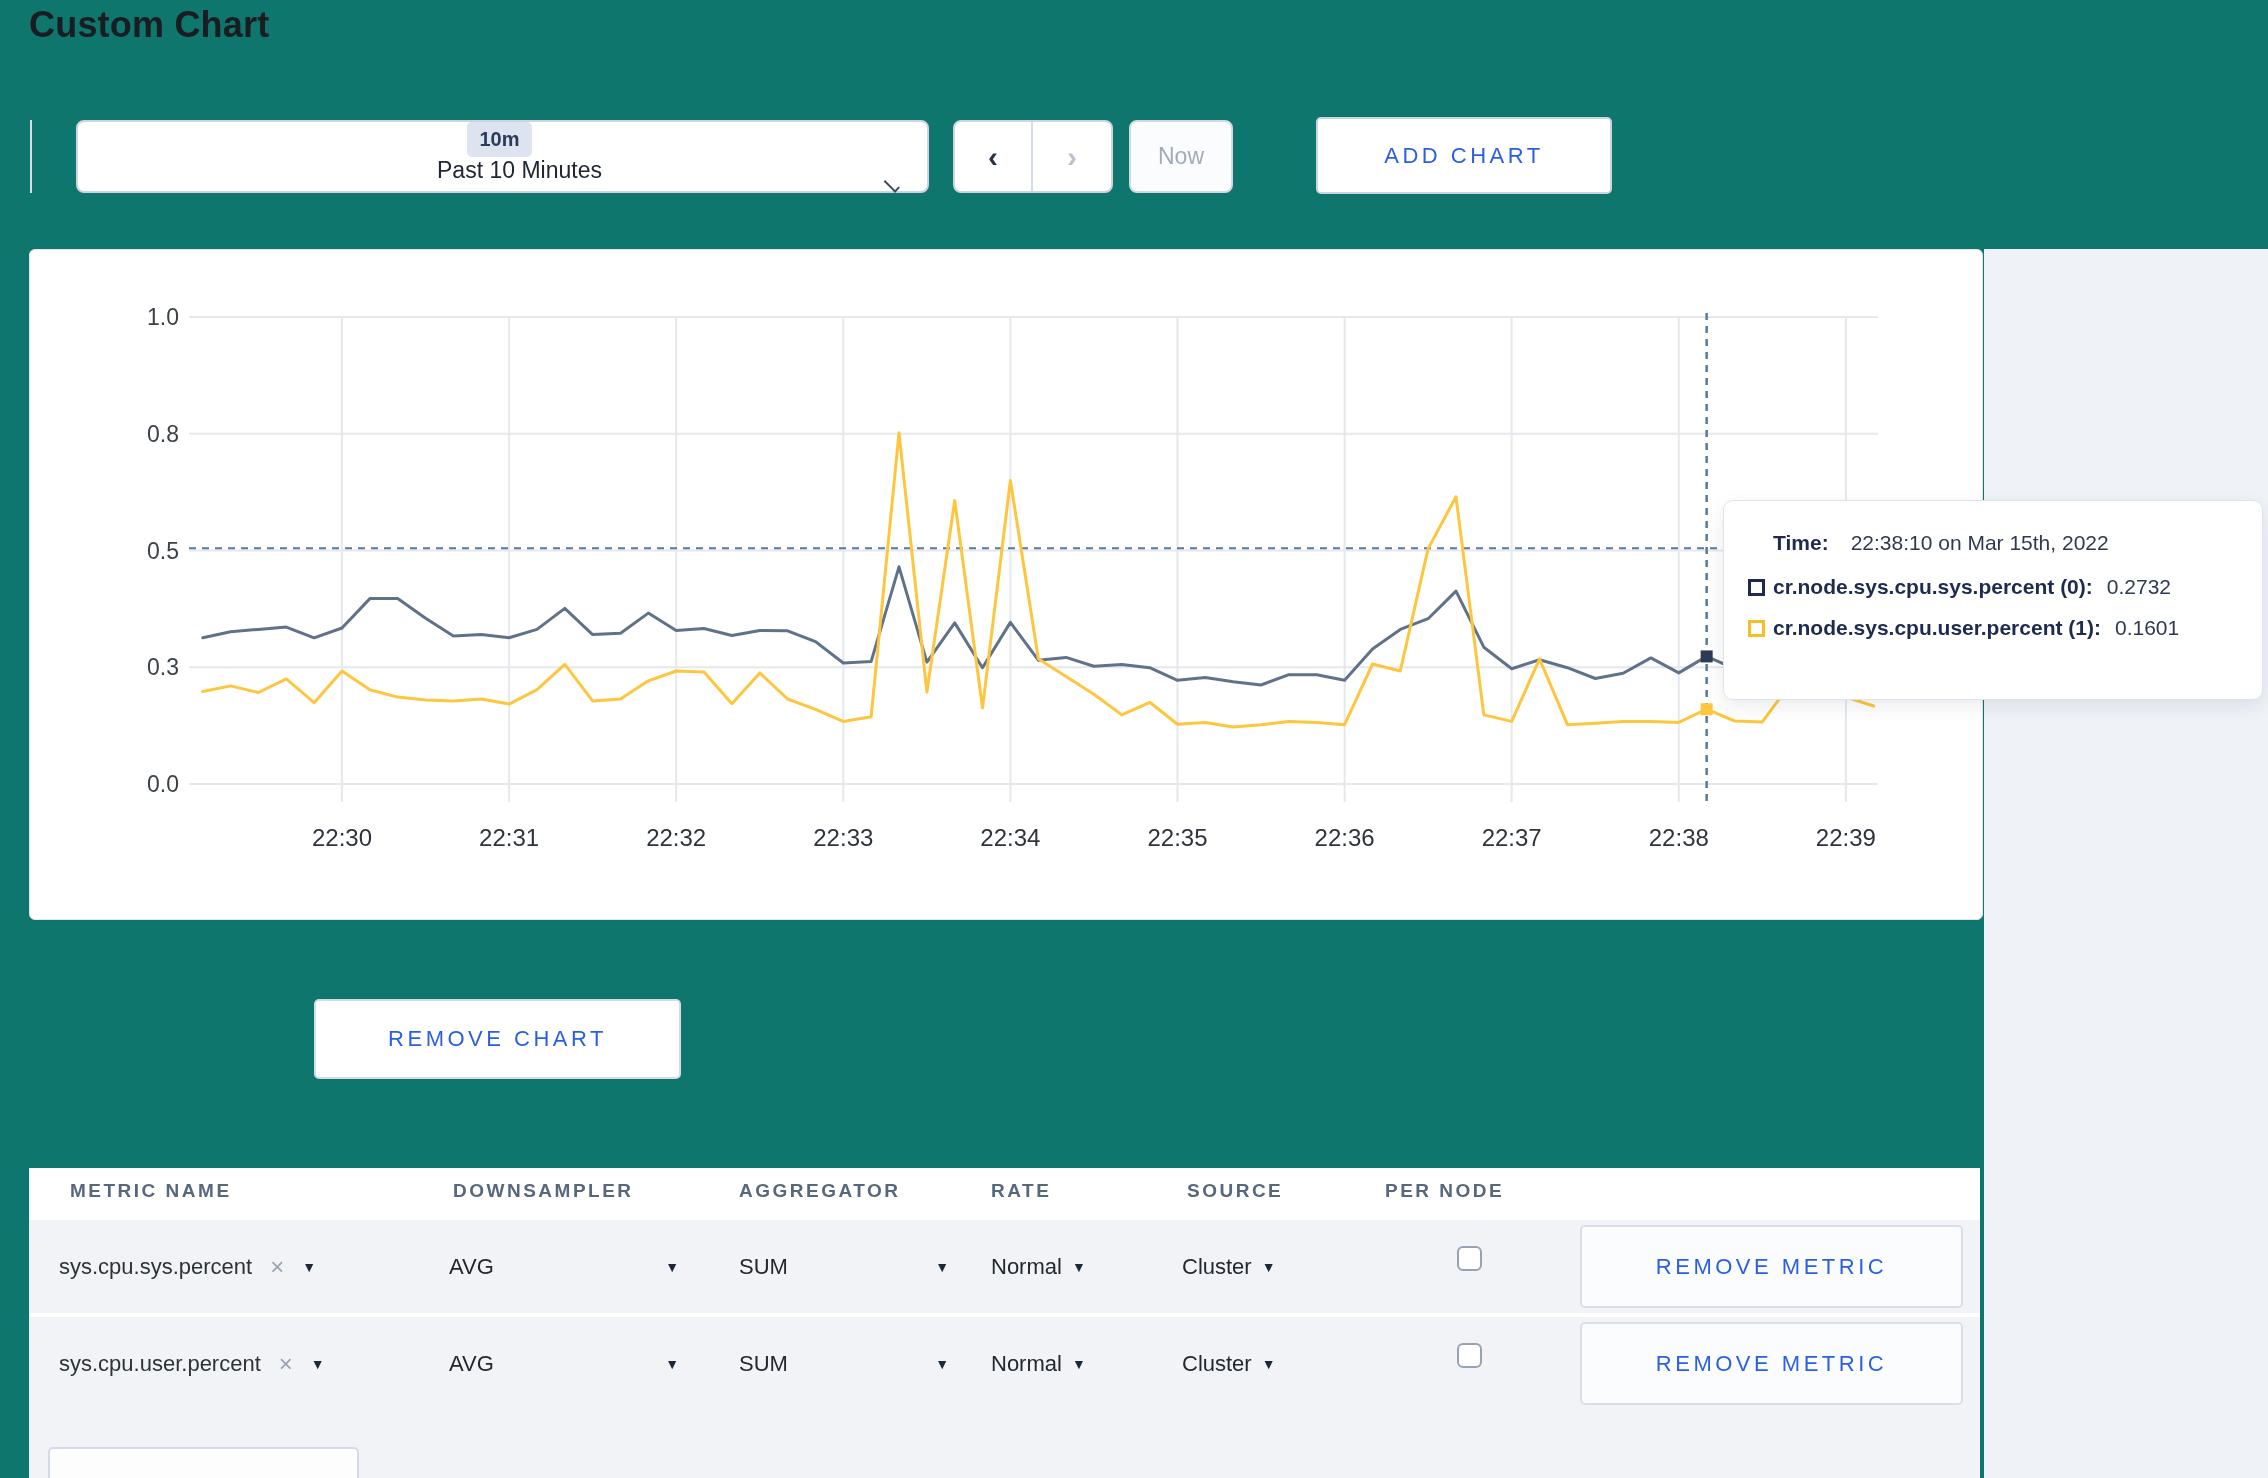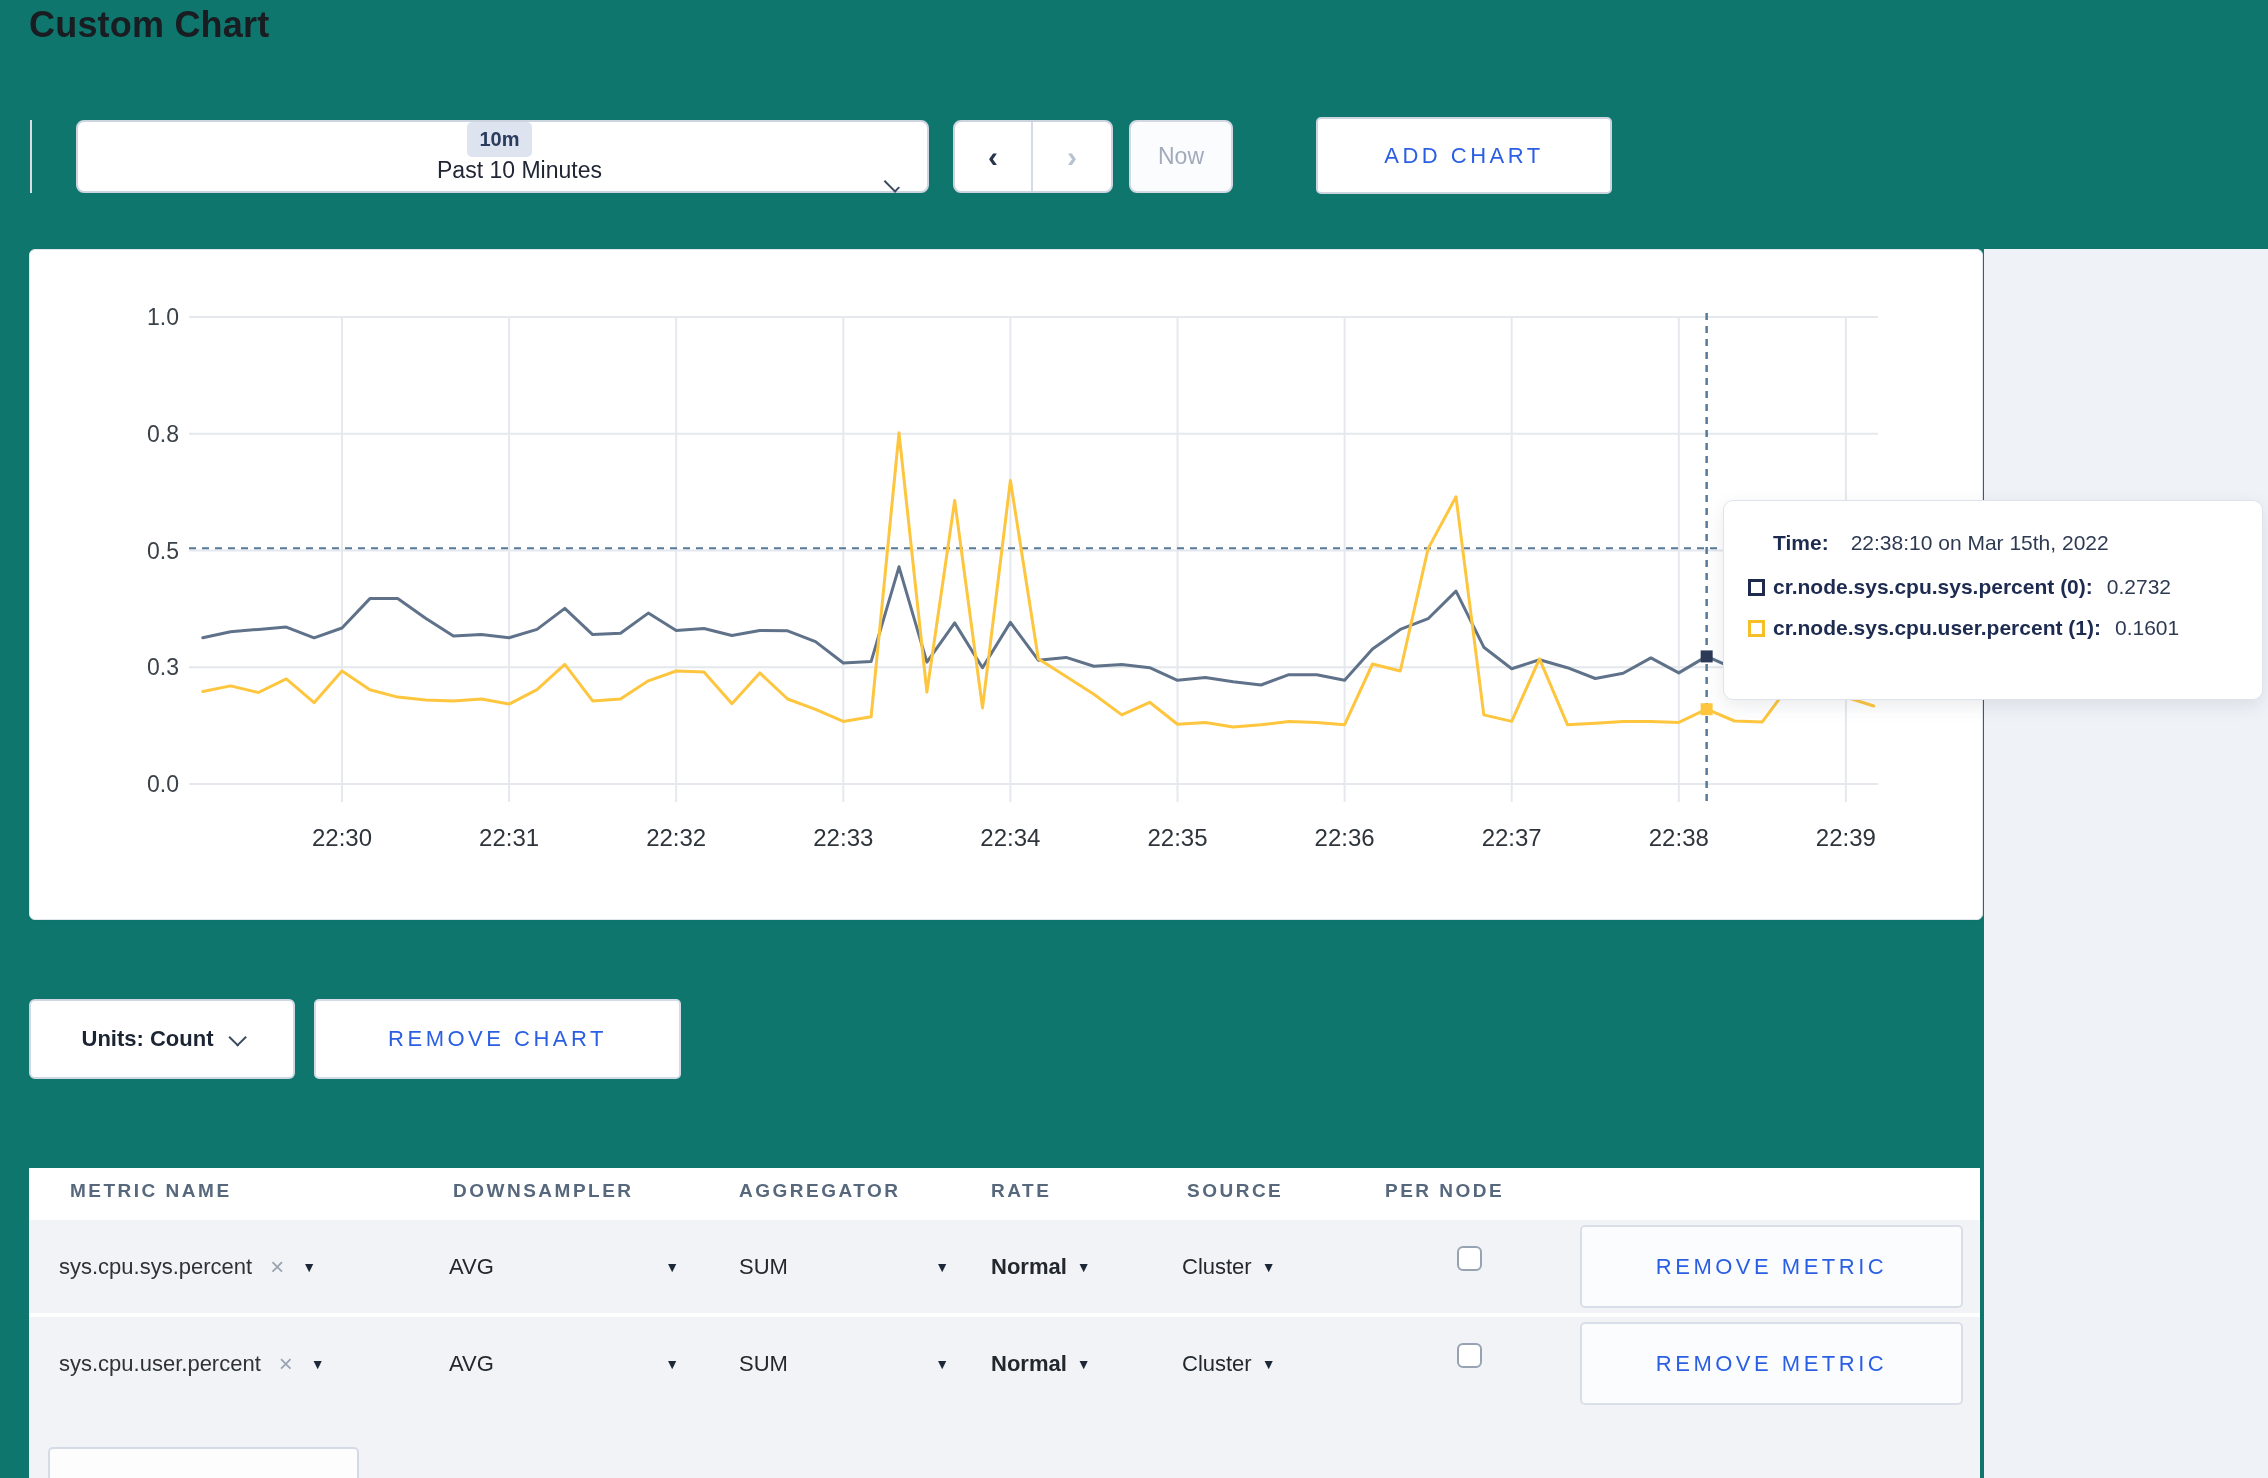--- a/index.html
+++ b/index.html
@@ -61,21 +61,21 @@
   .mt-rows { position:absolute; left:0; top:52px; width:1951px; height:258px; background:#f1f3f7; }
   .metric-row { position:relative; height:93px; }
   .row-sep { height:4px; background:#ffffff; }
   .cell { position:absolute; top:0; height:93px; display:flex; align-items:center; font-size:22px; color:#23282e; cursor:pointer; }
   .metric-name-cell { left:30px; }
   .metric-name { color:#2e3338; }
   .x-icon { color:#9aa3b2; font-size:24px; margin-left:18px; }
   .caret { color:#1c2737; font-size:14px; margin-left:18px; }
   .ds-cell { left:420px; width:230px; justify-content:space-between; }
   .ag-cell { left:710px; width:210px; justify-content:space-between; }
-  .rate-cell { left:962px;font-weight:bold; }
+  .rate-cell { left:962px; }
   .src-cell { left:1153px; }
   .rate-cell .caret, .src-cell .caret { margin-left:10px; }
   .per-node-checkbox { position:absolute; left:1428px; top:26px; width:25px; height:25px; background:#fff;
       border:2.5px solid #97a2b3; border-radius:6px; cursor:pointer; }
   .remove-metric-button { position:absolute; left:1551px; top:5px; width:383px; height:83px; background:#fbfcfe;
       border:2px solid #d9dfe9; border-radius:5px; display:flex; align-items:center; justify-content:center; cursor:pointer; }
   .add-metric-button { position:absolute; left:19px; top:227px; width:311px; height:80px; background:#fdfdfe;
       border:2px solid #d4dbe6; border-radius:5px; display:flex; align-items:center; justify-content:center; cursor:pointer; }
 </style>
 </head>
@@ -163,24 +163,20 @@
       <span class="tt-label">cr.node.sys.cpu.sys.percent (0):</span>
       <span class="tt-value">0.2732</span>
     </div>
     <div class="tt-row">
       <span class="tt-swatch" id="sw1" style="border-color: rgb(246, 191, 38);"></span>
       <span class="tt-label">cr.node.sys.cpu.user.percent (1):</span>
       <span class="tt-value">0.1601</span>
     </div>
   </div>
 
-  <div class="units-select">
-    <span class="units-label">Units: Count</span>
-    <span class="chev-down"></span>
-  </div>
 
   <div class="remove-chart-button">
     <span class="btn-blue-text">REMOVE CHART</span>
   </div>
 
   <div class="metrics-table">
     <div class="mt-header">
       <span style="left:41px">METRIC NAME</span>
       <span style="left:424px">DOWNSAMPLER</span>
       <span style="left:710px">AGGREGATOR</span>

